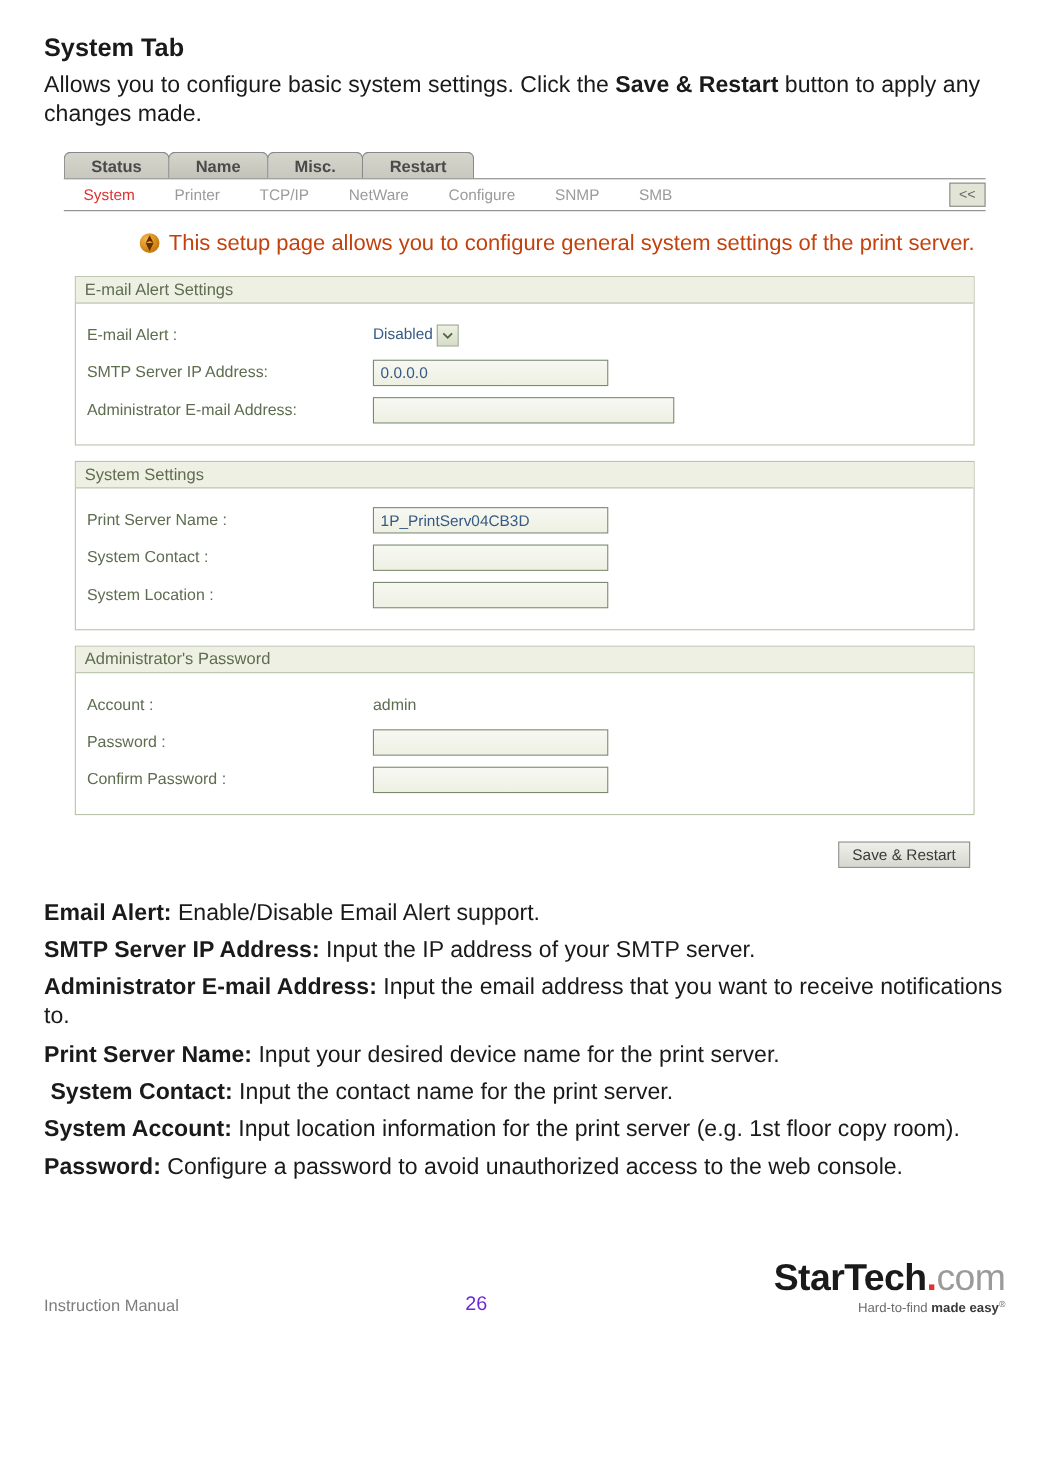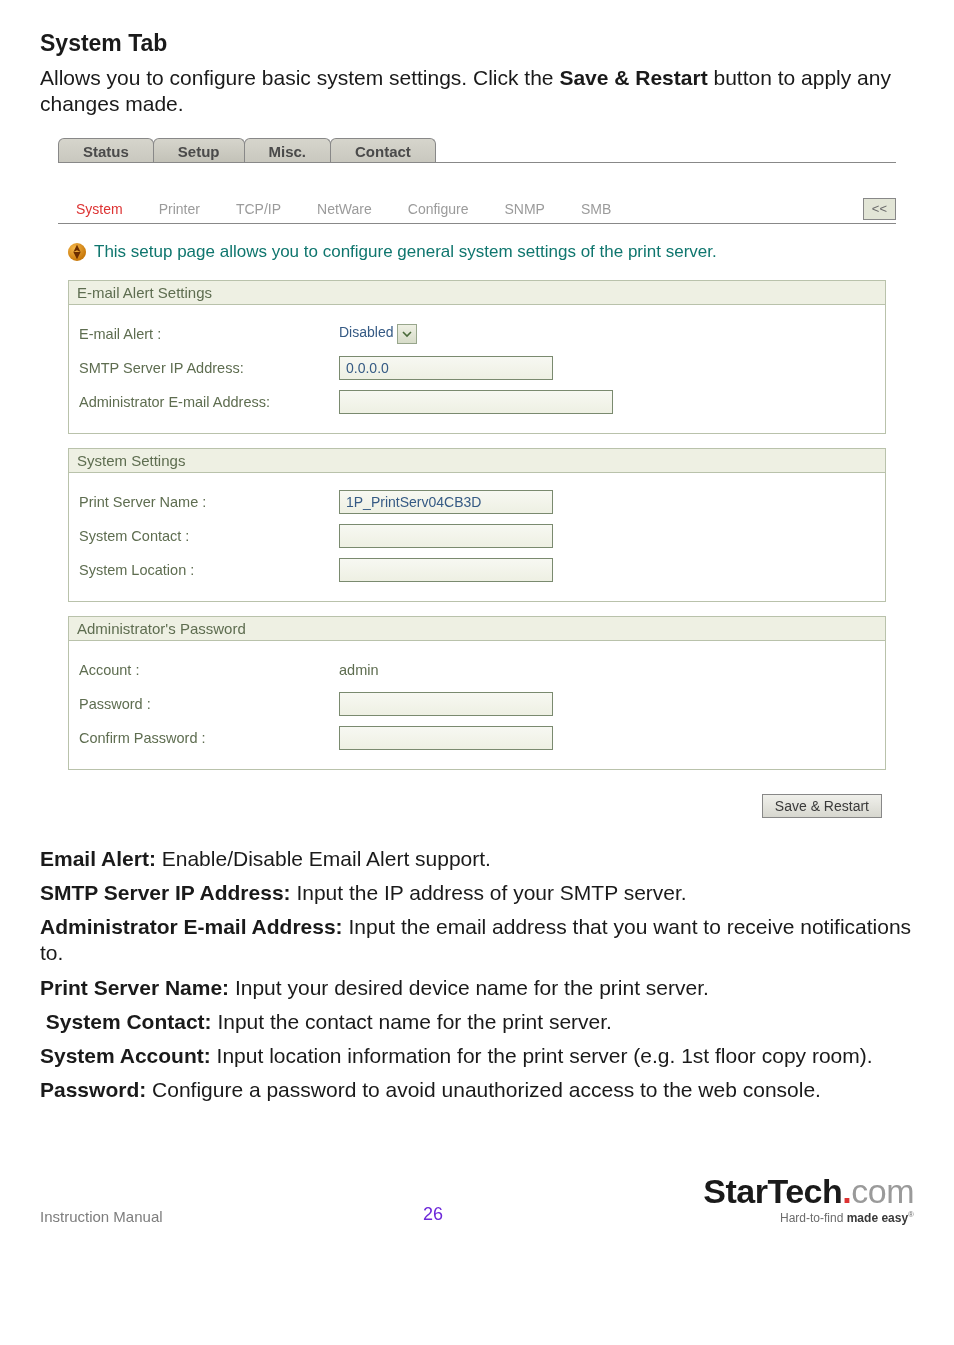--- a/index.html
+++ b/index.html
@@ -56,21 +56,20 @@
   .top-tab.inactive {
     background: linear-gradient(#d6d5cc, #c9c8bf);
   }
   .sub-row {
     display: flex;
     align-items: center;
     height: 28px;
     border-bottom: 1px solid #888;
     font-size: 14px;
     color: #9b9b9b;
-    margin-top: 32px;
   }
   .sub-item {
     padding: 0 18px;
   }
   .sub-item.active { color: #d33; }
   .sub-collapse {
     margin-left: auto;
     border: 1px solid #888;
     background: #e2e5d6;
     padding: 0 8px;
@@ -81,23 +80,24 @@
     align-items: center;
   }
 
   .setup-body {
     padding: 18px 10px 10px 10px;
   }
   .info-line {
     display: flex;
     align-items: center;
     gap: 8px;
-    color: #0f766e;
-    font-size: 17px;
+    color: #c2410c;
+    font-size: 20px;
     margin-bottom: 18px;
+    justify-content: flex-end;
   }
   .info-icon {
     width: 18px; height: 18px;
     border-radius: 50%;
     background: radial-gradient(circle at 35% 30%, #f6b84a, #c97a0c 70%);
     display: flex;
     align-items: center;
     justify-content: center;
     color: #6a2d00;
     font-weight: 700;
@@ -213,23 +213,23 @@
   <div class="heading-bold">System Tab</div>
 
   <div class="body-text">
     <span>Allows you to configure basic system settings. Click the </span><b>Save &amp; Restart</b><span> button to apply any changes made.</span>
   </div>
 
   <div class="screenshot">
 
     <div class="tab-row">
       <div class="top-tab inactive">Status</div>
-      <div class="top-tab">Setup</div>
+      <div class="top-tab">Name</div>
       <div class="top-tab inactive">Misc.</div>
-      <div class="top-tab inactive">Contact</div>
+      <div class="top-tab inactive">Restart</div>
     </div>
 
     <div class="sub-row">
       <div class="sub-item active">System</div>
       <div class="sub-item">Printer</div>
       <div class="sub-item">TCP/IP</div>
       <div class="sub-item">NetWare</div>
       <div class="sub-item">Configure</div>
       <div class="sub-item">SNMP</div>
       <div class="sub-item">SMB</div>

